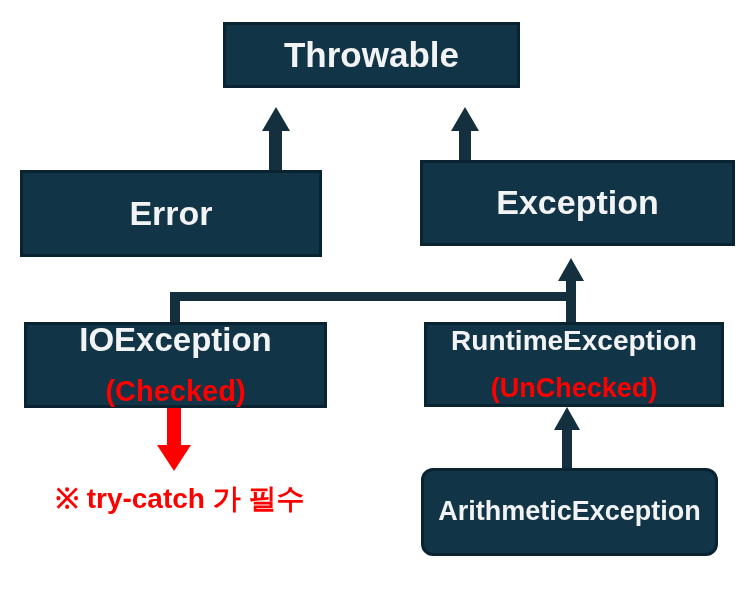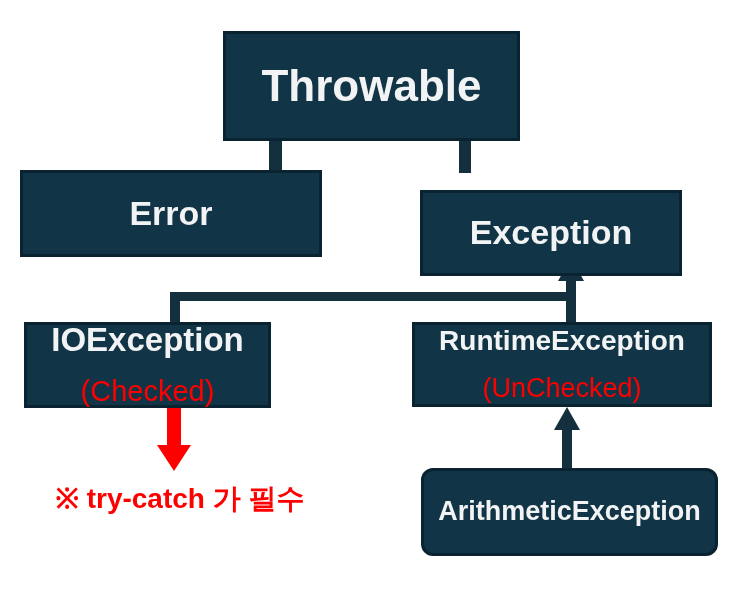--- a/index.html
+++ b/index.html
@@ -33,29 +33,29 @@
     display: flex;
     flex-direction: column;
     align-items: center;
     justify-content: center;
     text-align: center;
     font-weight: 700;
     line-height: 1.15;
   }
   .node .sublabel {
     color: var(--highlight, #fe0000);
-    font-weight: 400;
+    font-weight: 700;
     margin-top: 16px;
   }
-  #node-throwable    { left: 223px; top: 31px;  width: 297px; height: 110px; font-size: 44px; }
+  #node-throwable    { left: 223px; top: 22px;  width: 297px; height: 66px; font-size: 35px; }
   #node-error        { left: 20px;  top: 170px; width: 302px; height: 87px; font-size: 34px; }
-  #node-exception    { left: 420px; top: 190px; width: 262px; height: 86px; font-size: 34px; }
-  #node-io           { left: 24px;  top: 322px; width: 247px; height: 86px; font-size: 33px; }
+  #node-exception    { left: 420px; top: 160px; width: 315px; height: 86px; font-size: 34px; }
+  #node-io           { left: 24px;  top: 322px; width: 303px; height: 86px; font-size: 33px; }
   #node-io .sublabel { font-size: 29px; }
-  #node-runtime      { left: 412px; top: 322px; width: 300px; height: 85px; font-size: 28px; }
+  #node-runtime      { left: 424px; top: 322px; width: 300px; height: 85px; font-size: 28px; }
   #node-runtime .sublabel { font-size: 27px; }
   #node-arithmetic   { left: 421px; top: 468px; width: 297px; height: 88px; font-size: 27px; border-radius: 12px; }
   .annotation {
     position: absolute;
     left: 40px;
     top: 478px;
     width: 280px;
     text-align: center;
     font-size: 28px;
     font-weight: 700;

